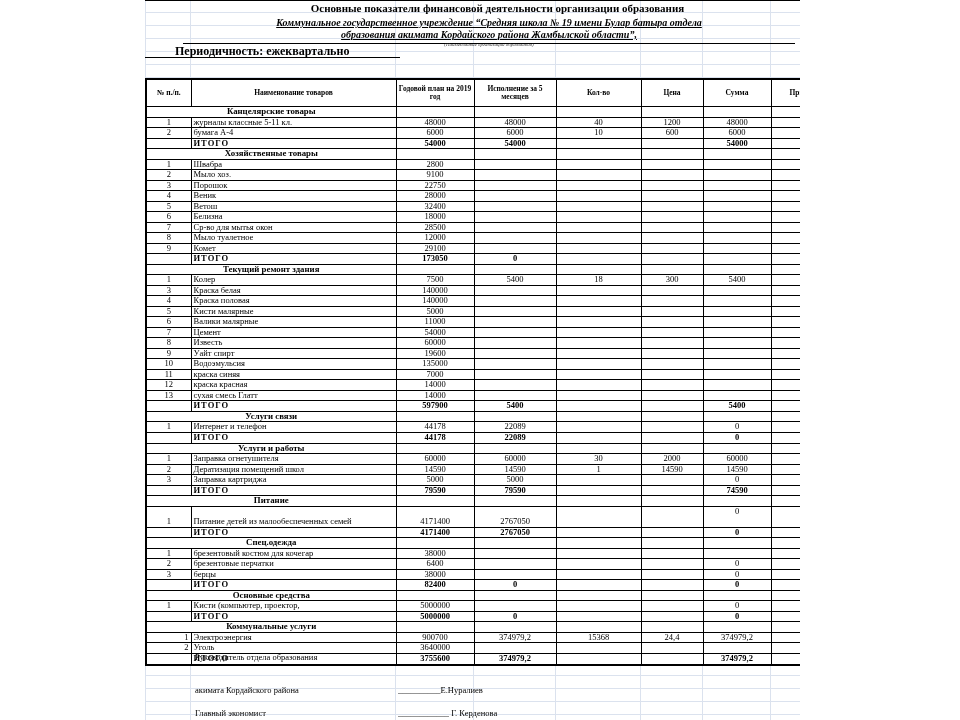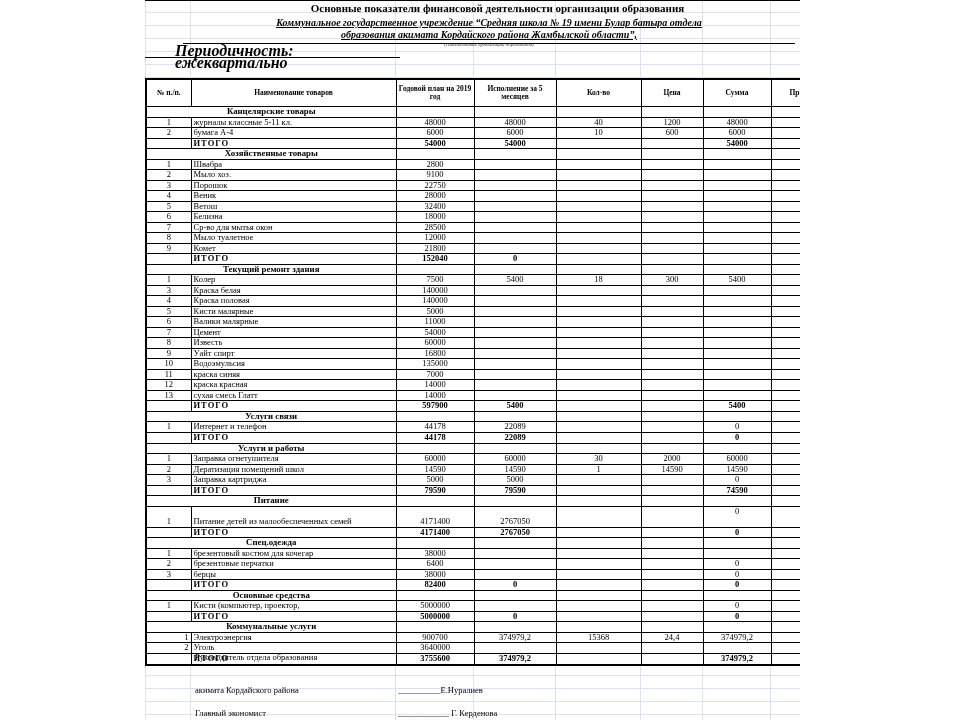--- a/index.html
+++ b/index.html
@@ -12,21 +12,21 @@
   .topline{position:absolute;left:145px;top:0;width:705px;border-top:1.5px solid #000;}
   .title{position:absolute;left:145px;top:2px;width:705px;text-align:center;
         font-weight:bold;font-size:11px;line-height:13px;}
   .subtitle{position:absolute;left:183px;top:17px;width:612px;text-align:center;
         font-weight:bold;font-style:italic;font-size:10px;line-height:11.5px;
         border-bottom:1px solid #000;padding-bottom:3px;}
   .subtitle .ul{text-decoration:underline;}
   .caption{position:absolute;left:183px;top:42px;width:612px;text-align:center;
         font-style:italic;font-size:5px;line-height:6px;color:#333;}
   .periodicity{position:absolute;left:145px;top:45px;width:255px;height:13px;box-sizing:border-box;
-        border-bottom:1.5px solid #000;font-style:italic;font-weight:bold;font-size:16px;
+        border-bottom:1.5px solid #000;font-weight:bold;font-size:12px;
         padding-left:30px;line-height:12px;}
   table.doc{position:absolute;left:145px;top:78px;width:705px;height:588px;
         border-collapse:collapse;table-layout:fixed;background:#fff;border:2px solid #000;}
   table.doc th,table.doc td{border:1px solid #000;padding:0 2px;overflow:hidden;
         font-size:8.5px;line-height:9.5px;white-space:nowrap;}
   table.doc th{font-size:7.5px;line-height:8.5px;font-weight:bold;text-align:center;
         height:26px;white-space:normal;}
   td.num{text-align:center;}
   td.num.r{text-align:right;}
   td.name{text-align:left;}
@@ -216,31 +216,31 @@
           <td class="val">12000</td>
           <td class="val"></td>
           <td class="val"></td>
           <td class="val"></td>
           <td class="val"></td>
           <td class="val"></td>
         </tr>
         <tr class="item">
           <td class="num">9</td>
           <td class="name">Комет</td>
-          <td class="val">21800</td>
-          <td class="val"></td>
-          <td class="val"></td>
-          <td class="val"></td>
-          <td class="val"></td>
-          <td class="val"></td>
-        </tr>
-        <tr class="total">
-          <td class="num"></td>
-          <td class="name tlab">ИТОГО</td>
-          <td class="val">152040</td>
+          <td class="val">29100</td>
+          <td class="val"></td>
+          <td class="val"></td>
+          <td class="val"></td>
+          <td class="val"></td>
+          <td class="val"></td>
+        </tr>
+        <tr class="total">
+          <td class="num"></td>
+          <td class="name tlab">ИТОГО</td>
+          <td class="val">173050</td>
           <td class="val">0</td>
           <td class="val"></td>
           <td class="val"></td>
           <td class="val"></td>
           <td class="val"></td>
         </tr>
         <tr class="section">
           <td colspan="2" class="sec">Текущий ремонт здания</td>
           <td class="val"></td>
           <td class="val"></td>
@@ -315,21 +315,21 @@
           <td class="val">60000</td>
           <td class="val"></td>
           <td class="val"></td>
           <td class="val"></td>
           <td class="val"></td>
           <td class="val"></td>
         </tr>
         <tr class="item">
           <td class="num">9</td>
           <td class="name">Уайт спирт</td>
-          <td class="val">16800</td>
+          <td class="val">19600</td>
           <td class="val"></td>
           <td class="val"></td>
           <td class="val"></td>
           <td class="val"></td>
           <td class="val"></td>
         </tr>
         <tr class="item">
           <td class="num">10</td>
           <td class="name">Водоэмульсия</td>
           <td class="val">135000</td>

